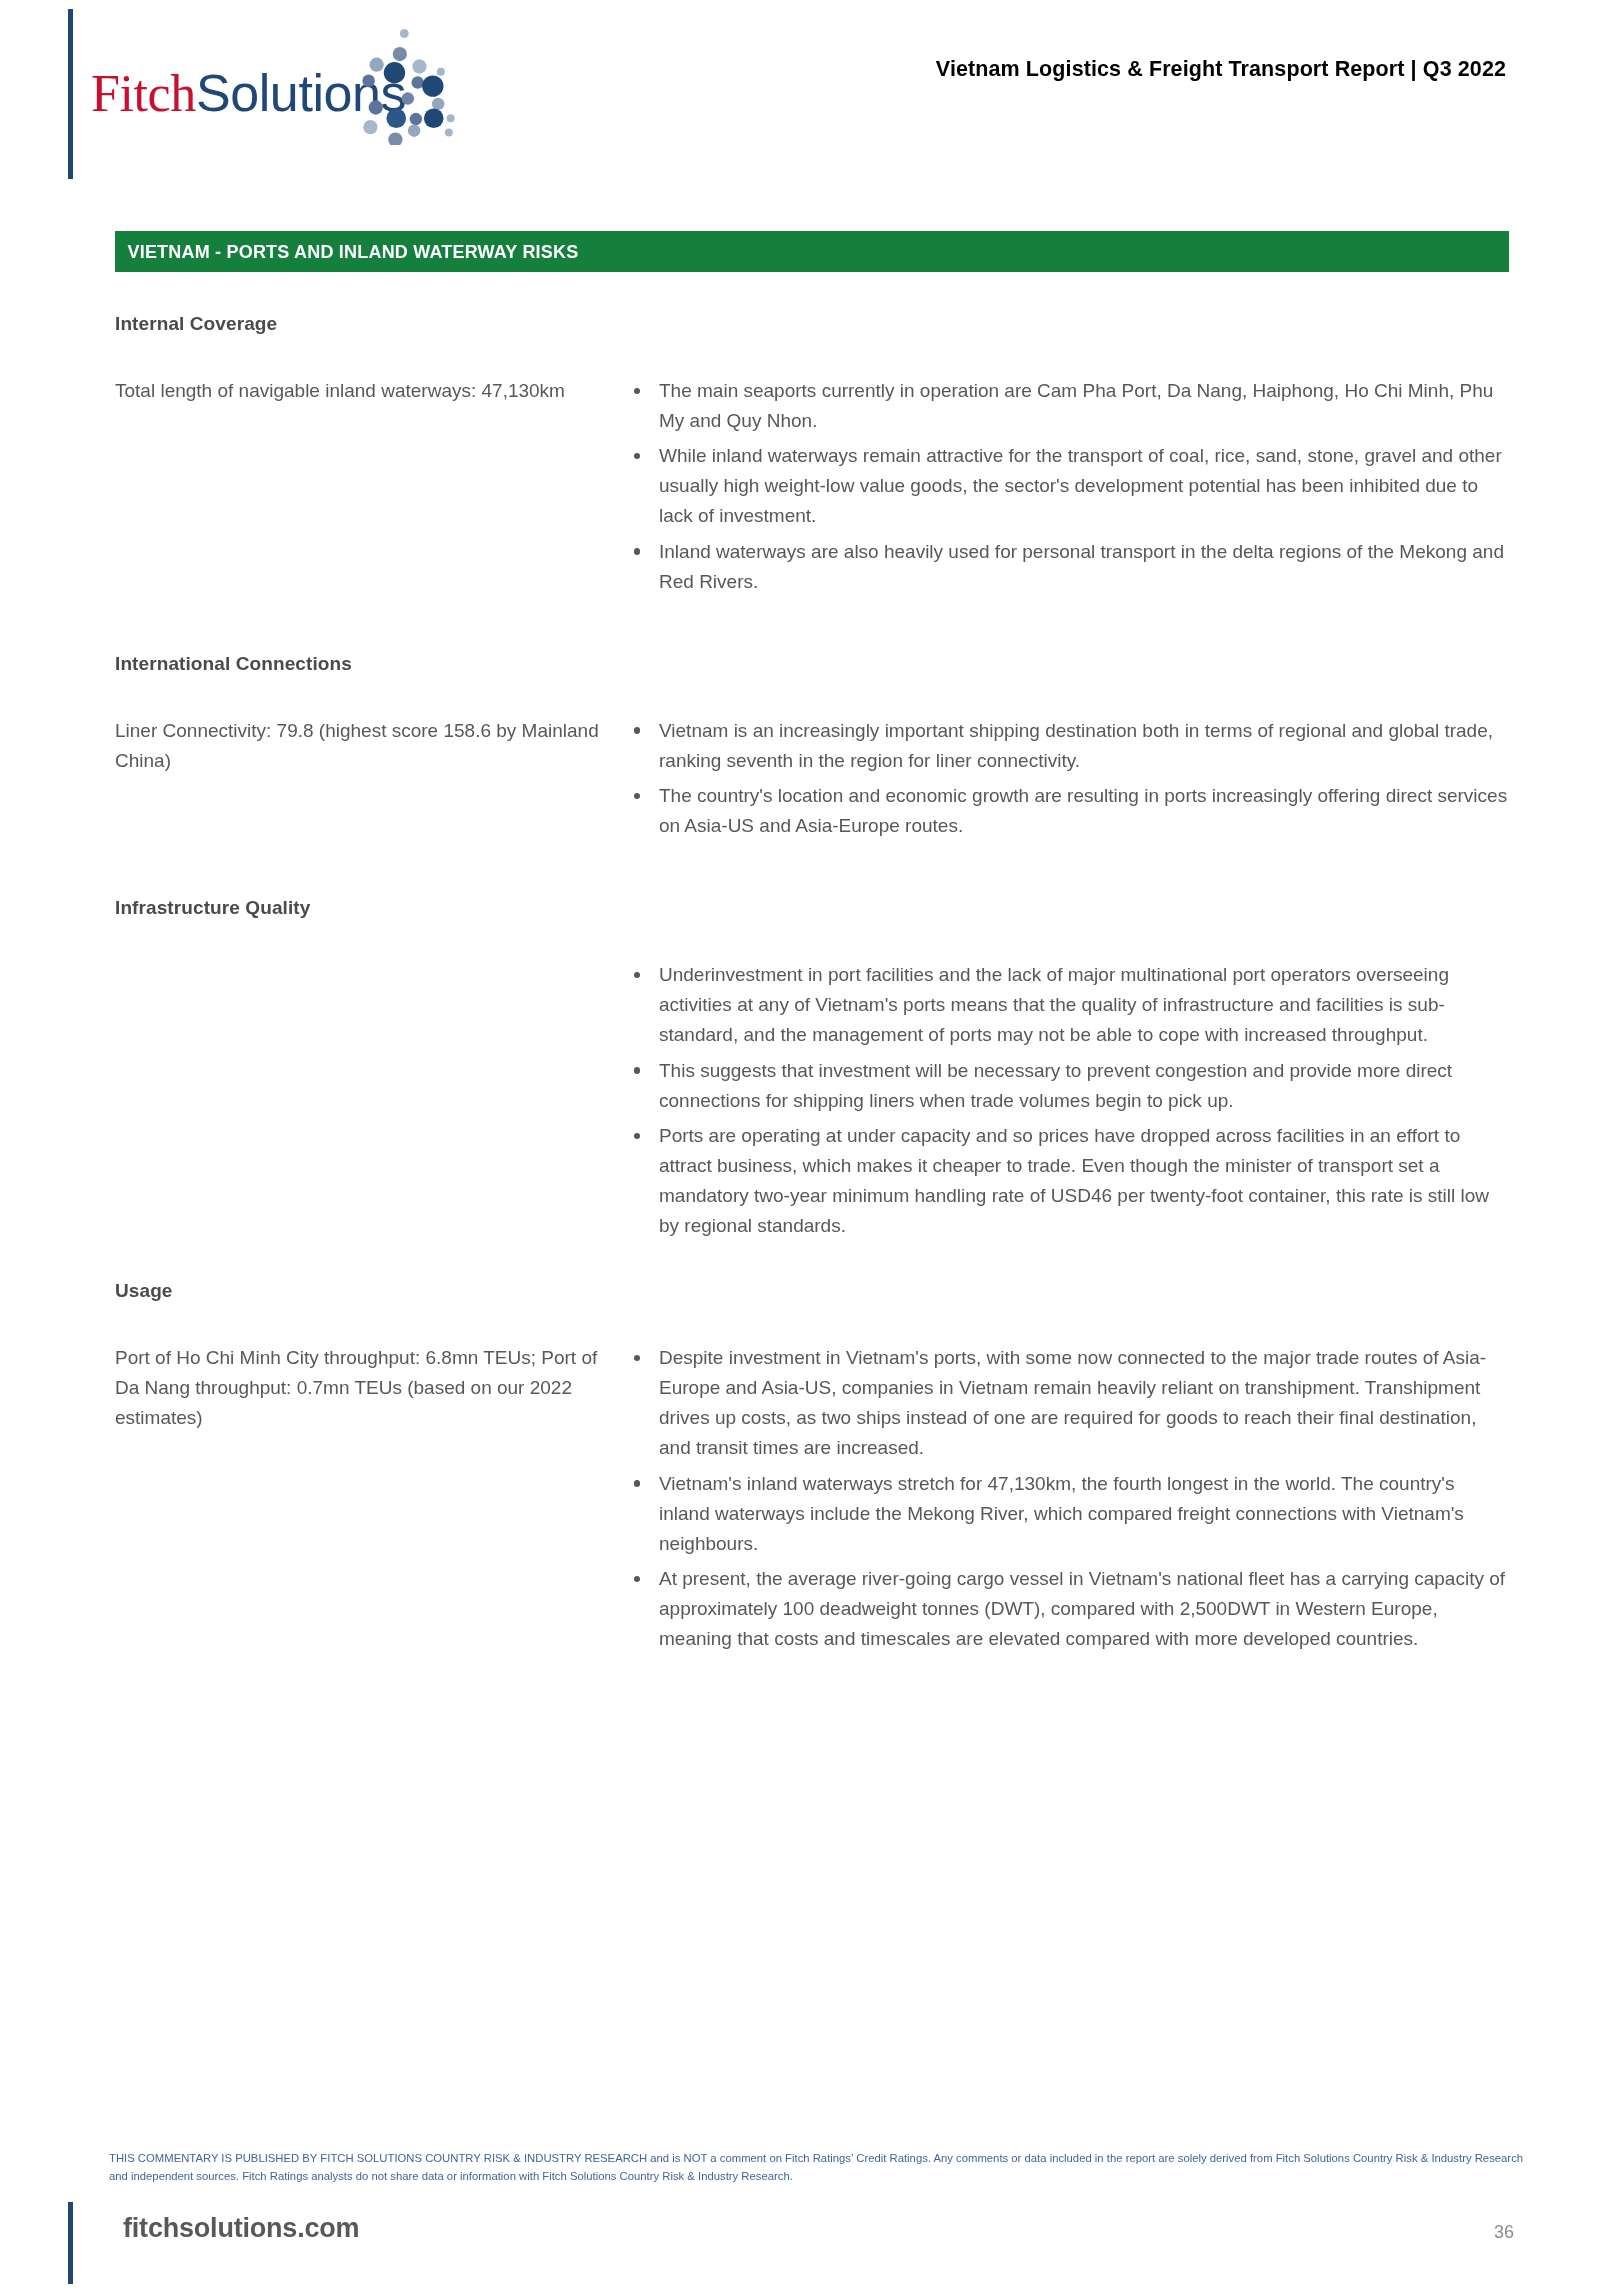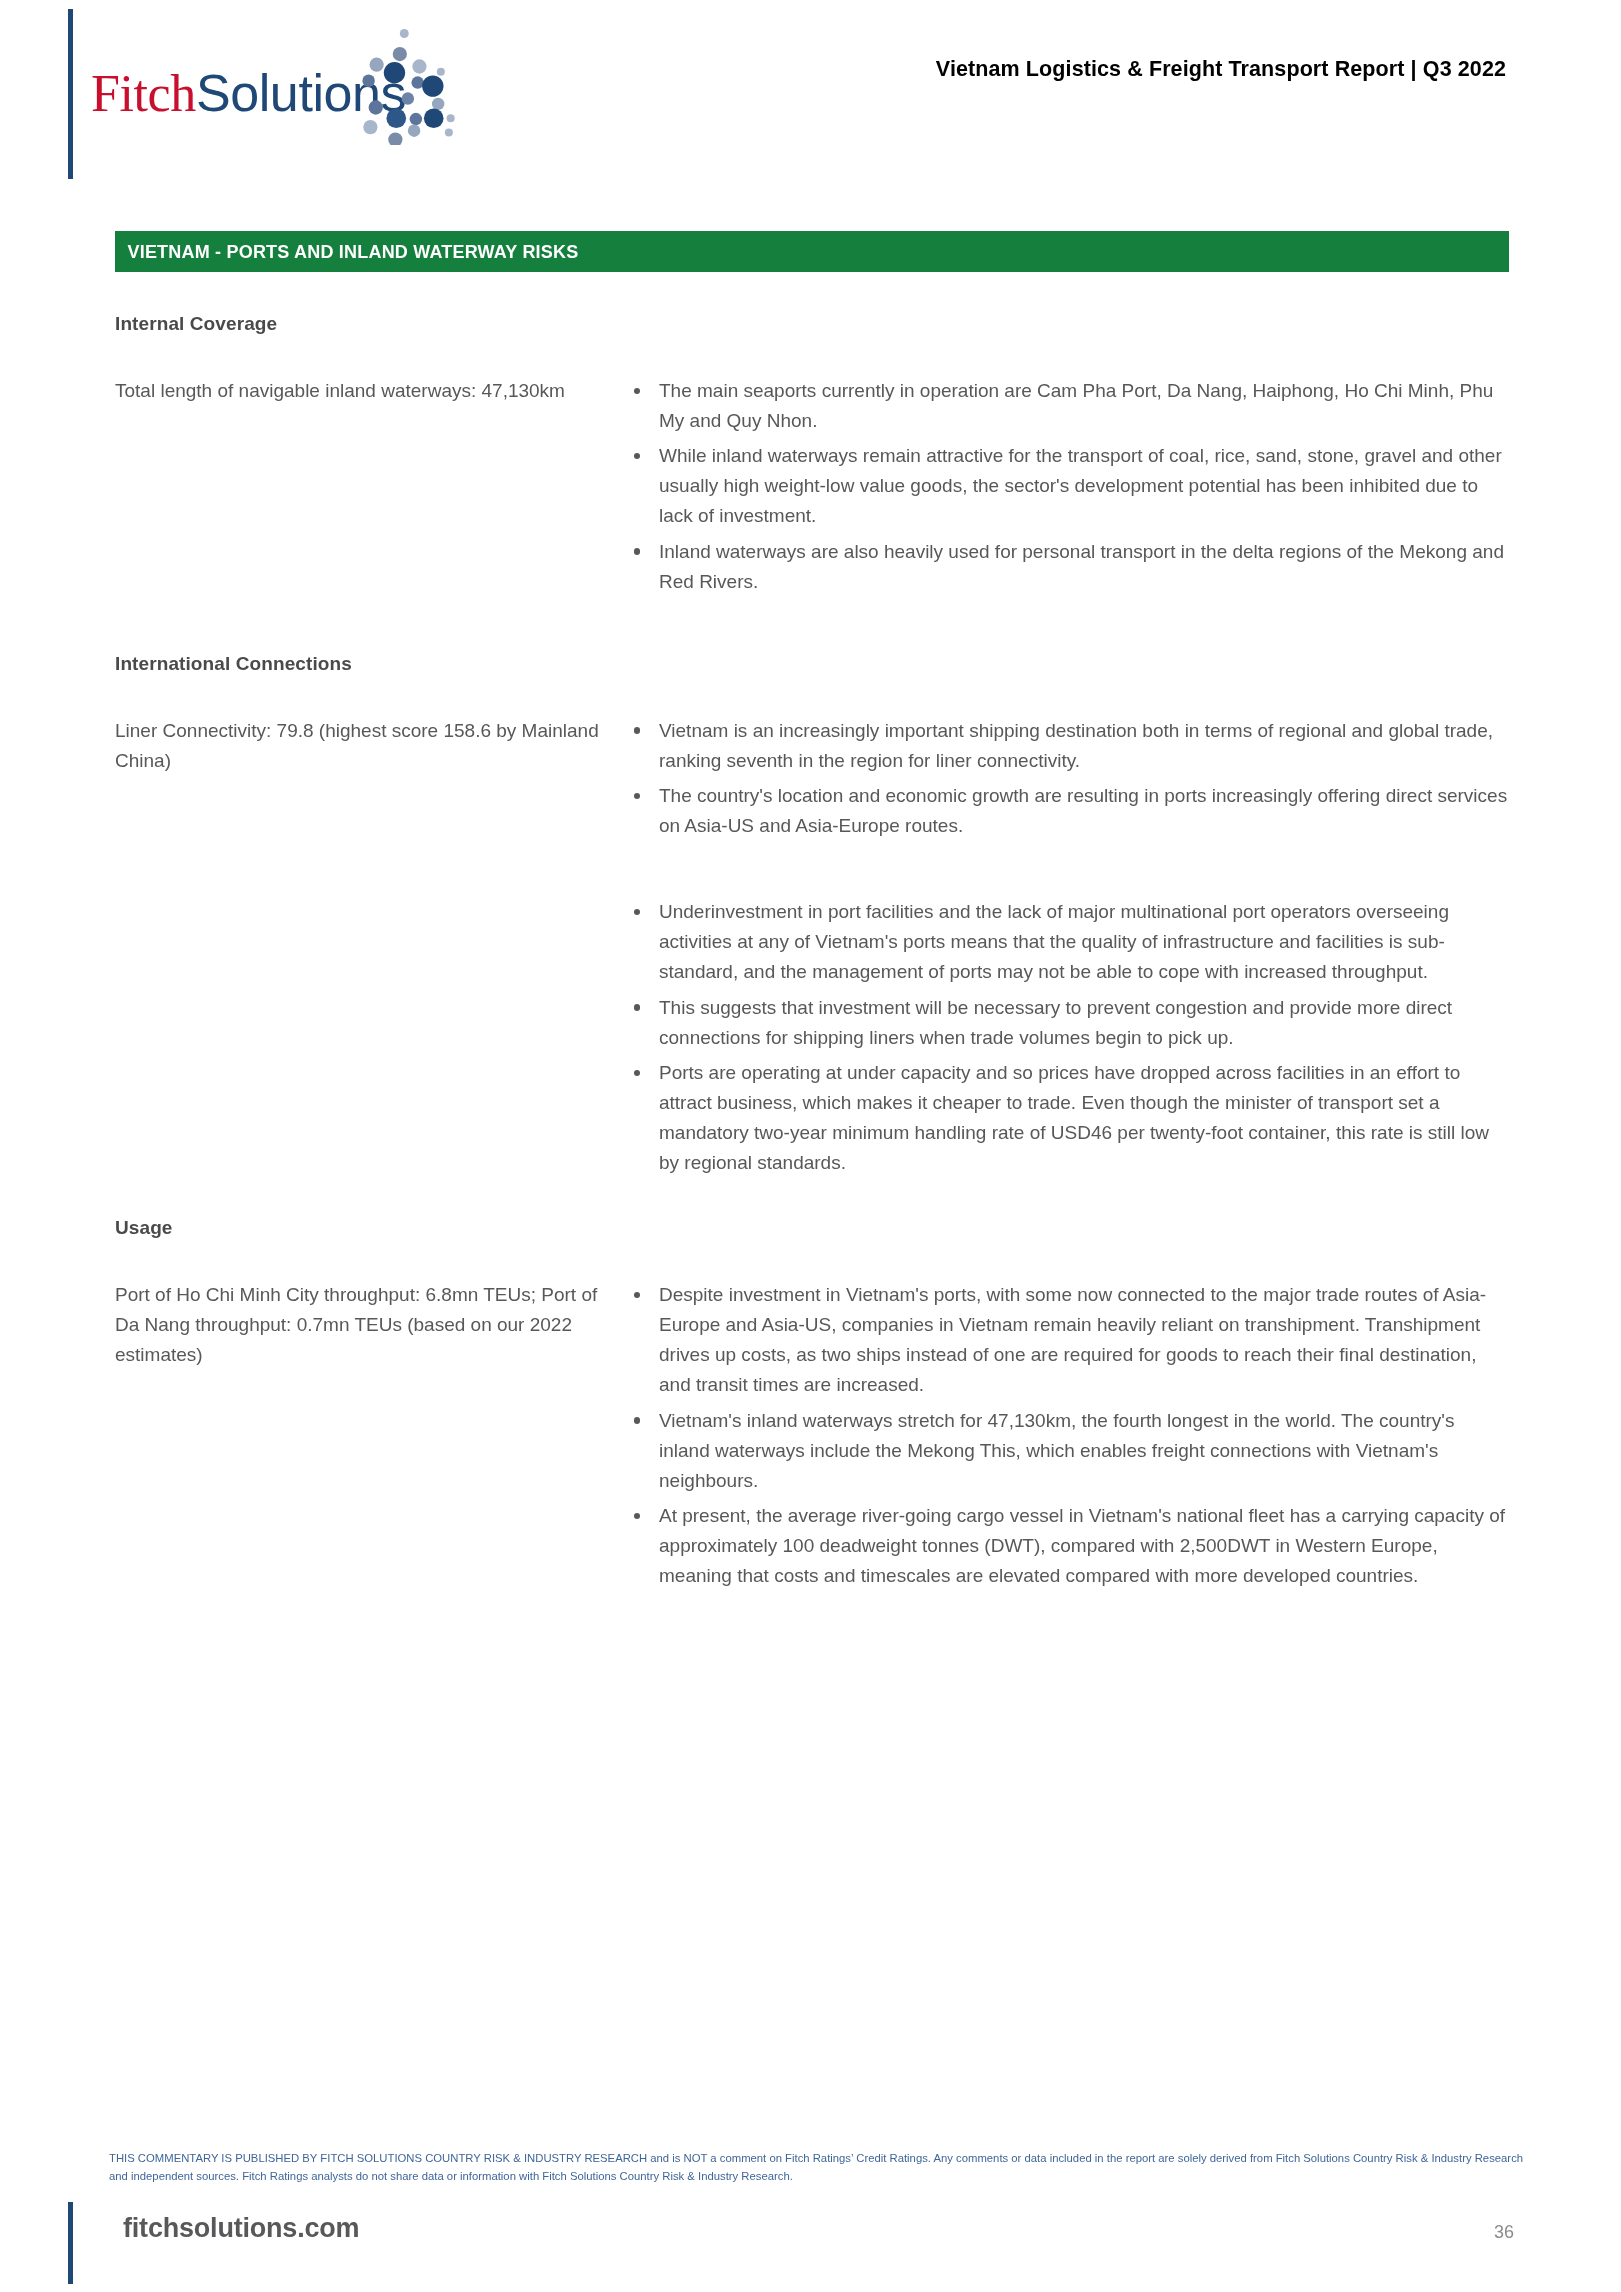--- a/index.html
+++ b/index.html
@@ -267,20 +267,21 @@
           <li>Vietnam is an increasingly important shipping destination both in terms of regional and global trade, ranking seventh in the region for liner connectivity.</li>
           <li>The country's location and economic growth are resulting in ports increasingly offering direct services on Asia-US and Asia-Europe routes.</li>
         </ul>
       </div>
     </div>
   </div>
 
   <div class="gap-md"></div>
 
   <div class="section">
+    <h2 class="section-heading">Infrastructure Quality</h2>
     <div class="cols">
       <div class="col-left"></div>
       <div class="col-right">
         <ul class="bullets">
           <li>Underinvestment in port facilities and the lack of major multinational port operators overseeing activities at any of Vietnam's ports means that the quality of infrastructure and facilities is sub-standard, and the management of ports may not be able to cope with increased throughput.</li>
           <li>This suggests that investment will be necessary to prevent congestion and provide more direct connections for shipping liners when trade volumes begin to pick up.</li>
           <li>Ports are operating at under capacity and so prices have dropped across facilities in an effort to attract business, which makes it cheaper to trade. Even though the minister of transport set a mandatory two-year minimum handling rate of USD46 per twenty-foot container, this rate is still low by regional standards.</li>
         </ul>
       </div>
     </div>
@@ -288,21 +289,21 @@
 
   <div class="gap-sm"></div>
 
   <div class="section">
     <h2 class="section-heading">Usage</h2>
     <div class="cols">
       <div class="col-left">Port of Ho Chi Minh City throughput: 6.8mn TEUs; Port of Da Nang throughput: 0.7mn TEUs (based on our 2022 estimates)</div>
       <div class="col-right">
         <ul class="bullets">
           <li>Despite investment in Vietnam's ports, with some now connected to the major trade routes of Asia-Europe and Asia-US, companies in Vietnam remain heavily reliant on transhipment. Transhipment drives up costs, as two ships instead of one are required for goods to reach their final destination, and transit times are increased.</li>
-          <li>Vietnam's inland waterways stretch for 47,130km, the fourth longest in the world. The country's inland waterways include the Mekong This, which enables freight connections with Vietnam's neighbours.</li>
+          <li>Vietnam's inland waterways stretch for 47,130km, the fourth longest in the world. The country's inland waterways include the Mekong River, which compared freight connections with Vietnam's neighbours.</li>
           <li>At present, the average river-going cargo vessel in Vietnam's national fleet has a carrying capacity of approximately 100 deadweight tonnes (DWT), compared with 2,500DWT in Western Europe, meaning that costs and timescales are elevated compared with more developed countries.</li>
         </ul>
       </div>
     </div>
   </div>
 
 </div>
 
 <div class="footer">
   <div class="disclaimer">THIS COMMENTARY IS PUBLISHED BY FITCH SOLUTIONS COUNTRY RISK &amp; INDUSTRY RESEARCH and is NOT a comment on Fitch Ratings’ Credit Ratings. Any comments or data included in the report are solely derived from Fitch Solutions Country Risk &amp; Industry Research and independent sources. Fitch Ratings analysts do not share data or information with Fitch Solutions Country Risk &amp; Industry Research.</div>

